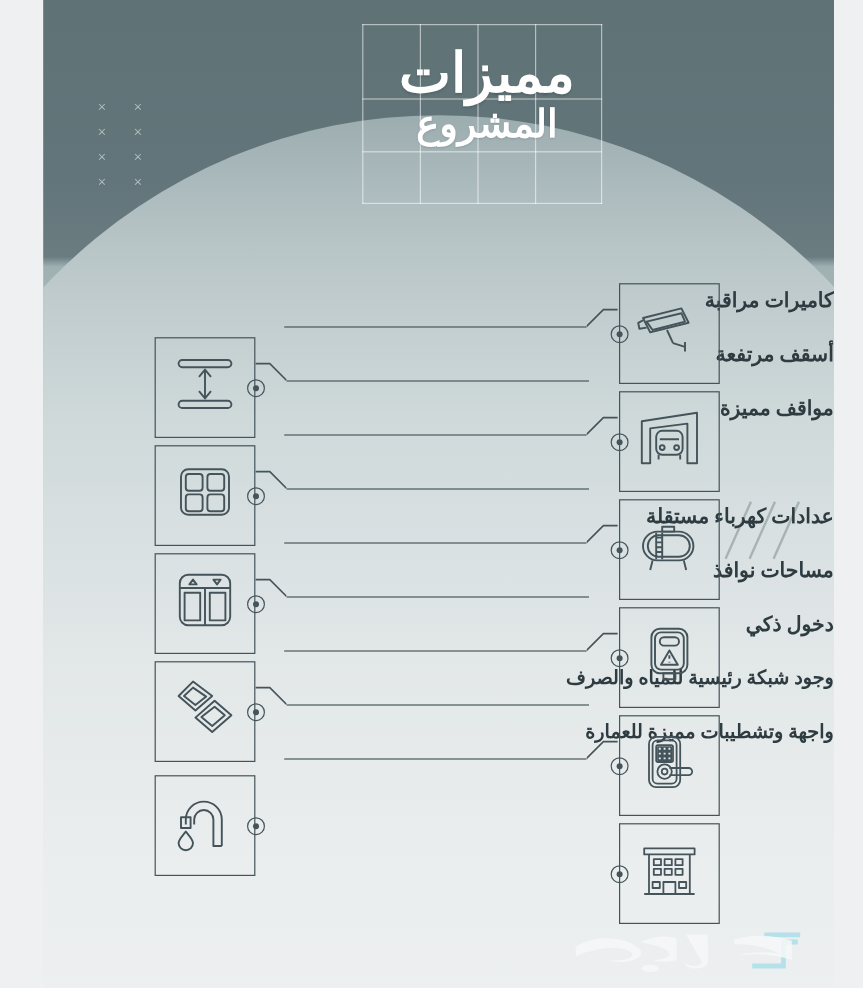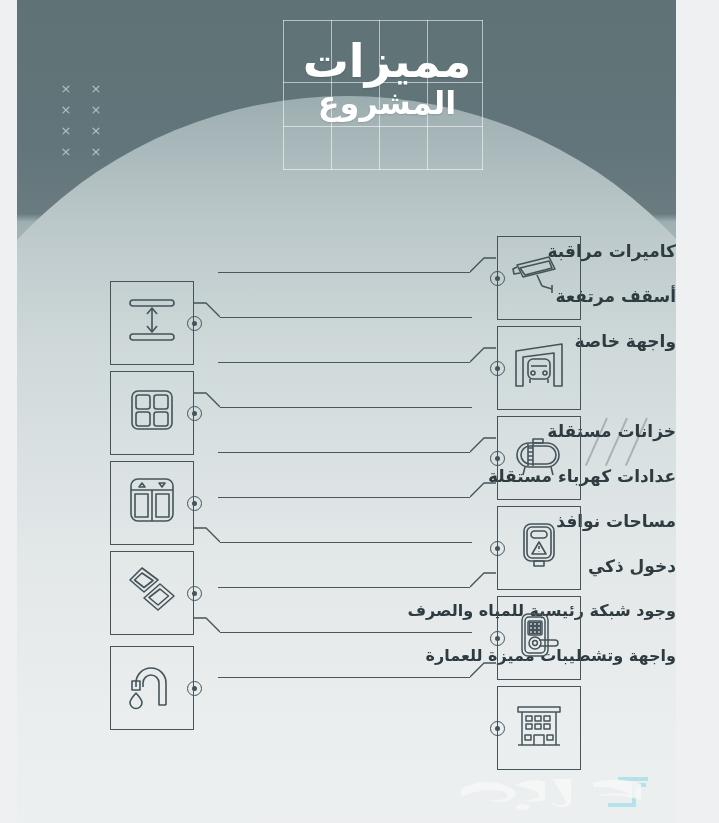--- a/index.html
+++ b/index.html
@@ -9,23 +9,24 @@
     position:relative;
     width:719px;height:823px;
     margin:0 auto;
     overflow:hidden;
     background:#eef0f1;
   }
 
   
   .poster{
     position:absolute;
-    left:17px; top:0; width:659px; height:823px;
+    left:36px; top:0; width:659px; height:823px;
     overflow:hidden;
     background:linear-gradient(180deg,#5f7275 0%,#62757a 18%,#6a7c80 26%,#9fb0b2 27%,#c3cfd1 45%,#dde3e4 62%,#e9edee 80%,#eceff0 100%);
+    font-family:Liberation Serif, serif;
   }
 
   
   .big-circle{
     position:absolute;
     left:50%; top:96px;
     width:900px;height:900px;
     margin-left:-450px;
     border-radius:50%;
     background:linear-gradient(180deg,#9cadb0 0%,#b8c5c7 12%,#cfd9da 28%,#e2e7e8 50%,#ebeeef 70%,#eff1f2 100%);
@@ -171,47 +172,38 @@
         <div class="row-label">أسقف مرتفعة</div>
         <div class="rule" style="left:203px;width:252px;"></div>
         <div class="elbow" style="left:177px;">
           <svg width="26" height="38" viewBox="0 0 26 38">
               <path d="M26 36 L12 22 L0 22" fill="none" stroke="#44545a" stroke-width="1.3"></path>
             </svg>
         </div>
       </div>
 
       <div class="row">
-        <div class="row-label">واجهة خاصة</div>
+        <div class="row-label">مواقف مميزة</div>
         <div class="rule" style="left:201px;width:252px;"></div>
         <div class="elbow" style="left:453px;">
           <svg width="26" height="38" viewBox="0 0 26 38">
               <path d="M0 36 L14 22 L26 22" fill="none" stroke="#44545a" stroke-width="1.3"></path>
             </svg>
         </div>
       </div>
 
       <div class="row">
         <div class="rule" style="left:203px;width:252px;"></div>
         <div class="elbow" style="left:177px;">
           <svg width="26" height="38" viewBox="0 0 26 38">
               <path d="M26 36 L12 22 L0 22" fill="none" stroke="#44545a" stroke-width="1.3"></path>
             </svg>
         </div>
       </div>
 
-      <div class="row">
-        <div class="row-label">خزانات مستقلة</div>
-        <div class="rule" style="left:201px;width:252px;"></div>
-        <div class="elbow" style="left:453px;">
-          <svg width="26" height="38" viewBox="0 0 26 38">
-              <path d="M0 36 L14 22 L26 22" fill="none" stroke="#44545a" stroke-width="1.3"></path>
-            </svg>
-        </div>
-      </div>
 
 
       <div class="row">
         <div class="row-label">عدادات كهرباء مستقلة</div>
         <div class="rule" style="left:201px;width:252px;"></div>
         <div class="elbow" style="left:453px;">
           <svg width="26" height="38" viewBox="0 0 26 38">
               <path d="M0 36 L14 22 L26 22" fill="none" stroke="#44545a" stroke-width="1.3"></path>
             </svg>
         </div>

